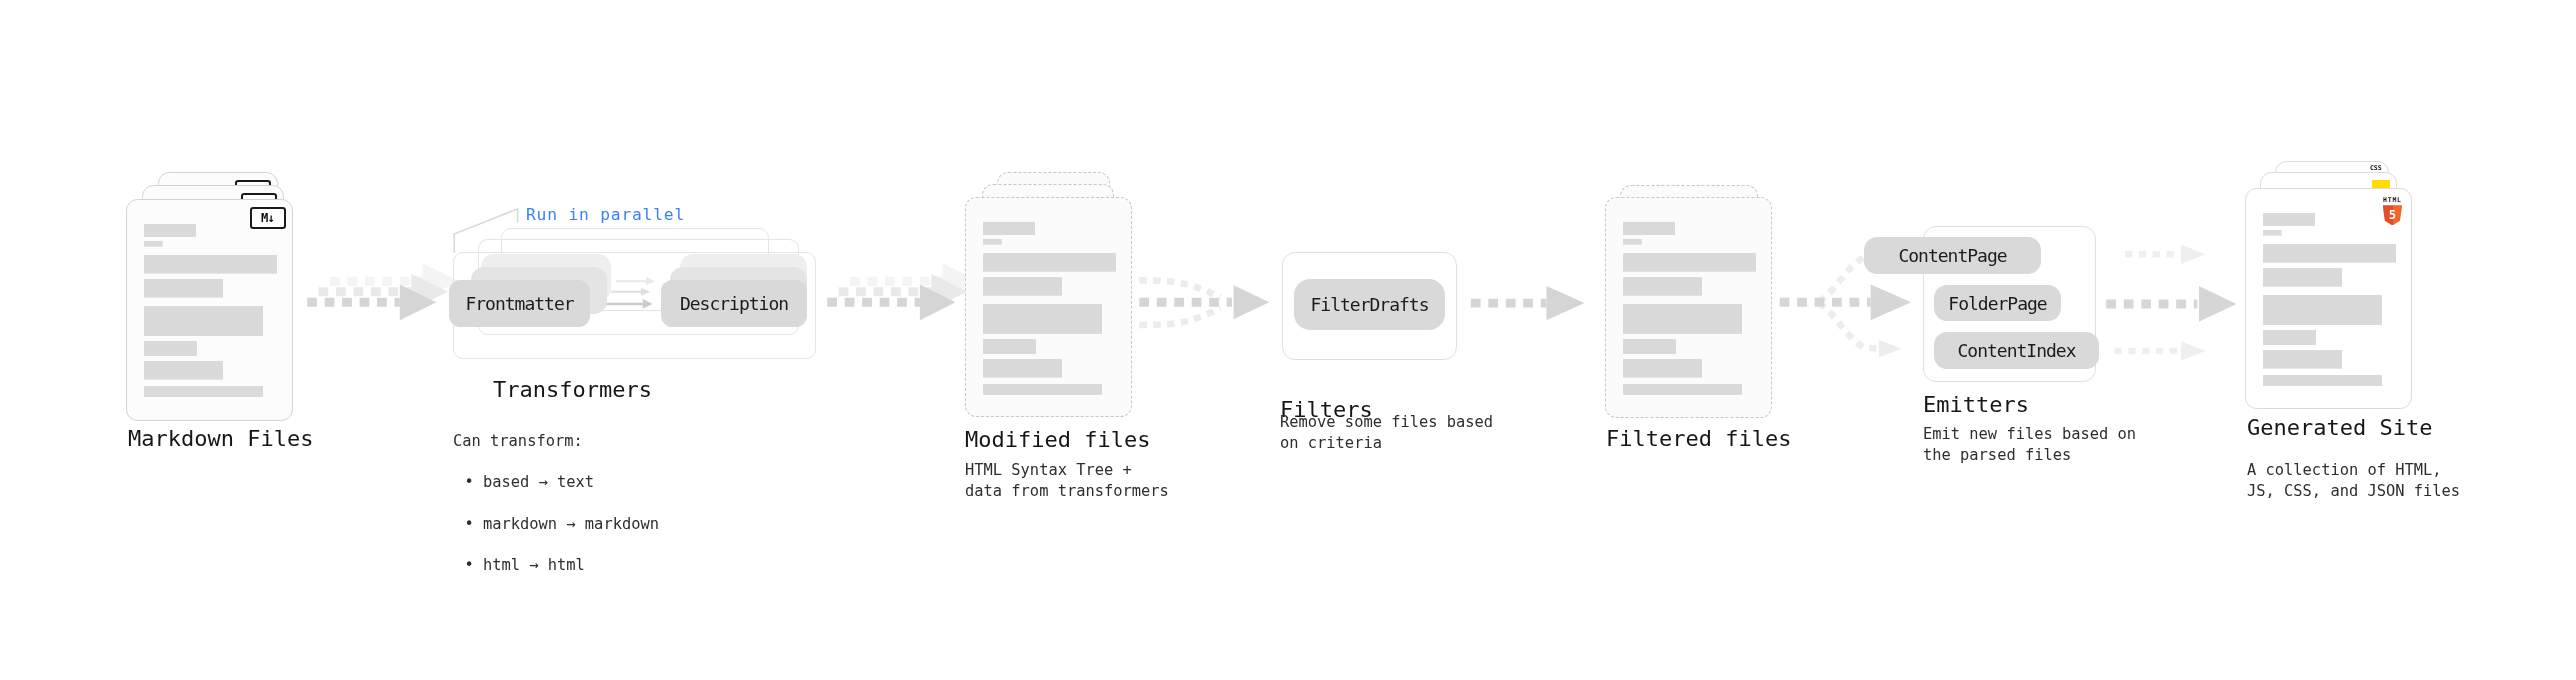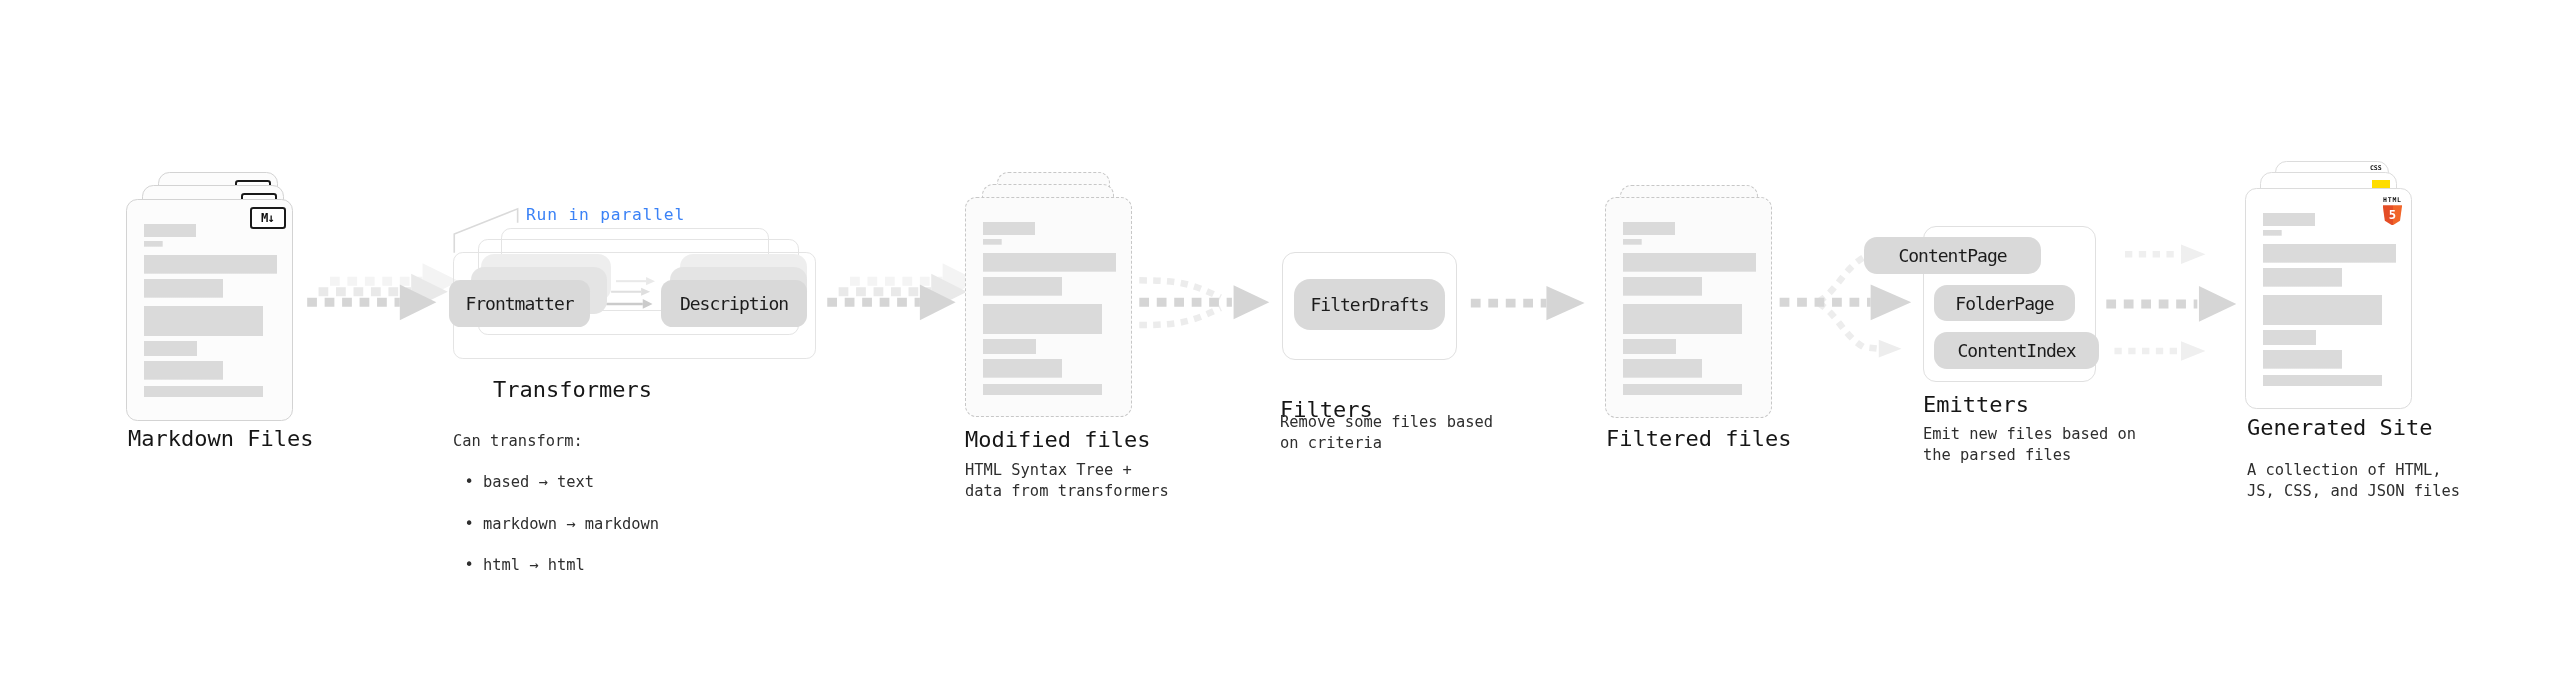--- a/index.html
+++ b/index.html
@@ -195,21 +195,21 @@
     <div class="card card--dashed" style="left:1620px;top:185px;width:138px;height:221px;"></div>
     <div class="card card--dashed card-lines" style="left:1605px;top:197px;width:167px;height:221px;"></div>
     <div class="label" style="left:1606px;top:426px;">Filtered files</div>
   </div>
 
   <div>
     <div class="panel" style="left:1923px;top:226px;width:173px;height:156px;"></div>
     <div class="pill" style="left:1864px;top:237px;width:177px;height:37px;">
         <span>ContentPage</span>
       </div>
-    <div class="pill" style="left:1934px;top:285px;width:141px;height:36px;">
+    <div class="pill" style="left:1934px;top:285px;width:127px;height:36px;">
         <span>FolderPage</span>
       </div>
     <div class="pill" style="left:1934px;top:332px;width:165px;height:37px;">
         <span>ContentIndex</span>
       </div>
     <div class="label" style="left:1923px;top:392px;">Emitters</div>
     <div class="caption" style="left:1923px;top:424px;">Emit new files based on
 the parsed files</div>
   </div>
 

